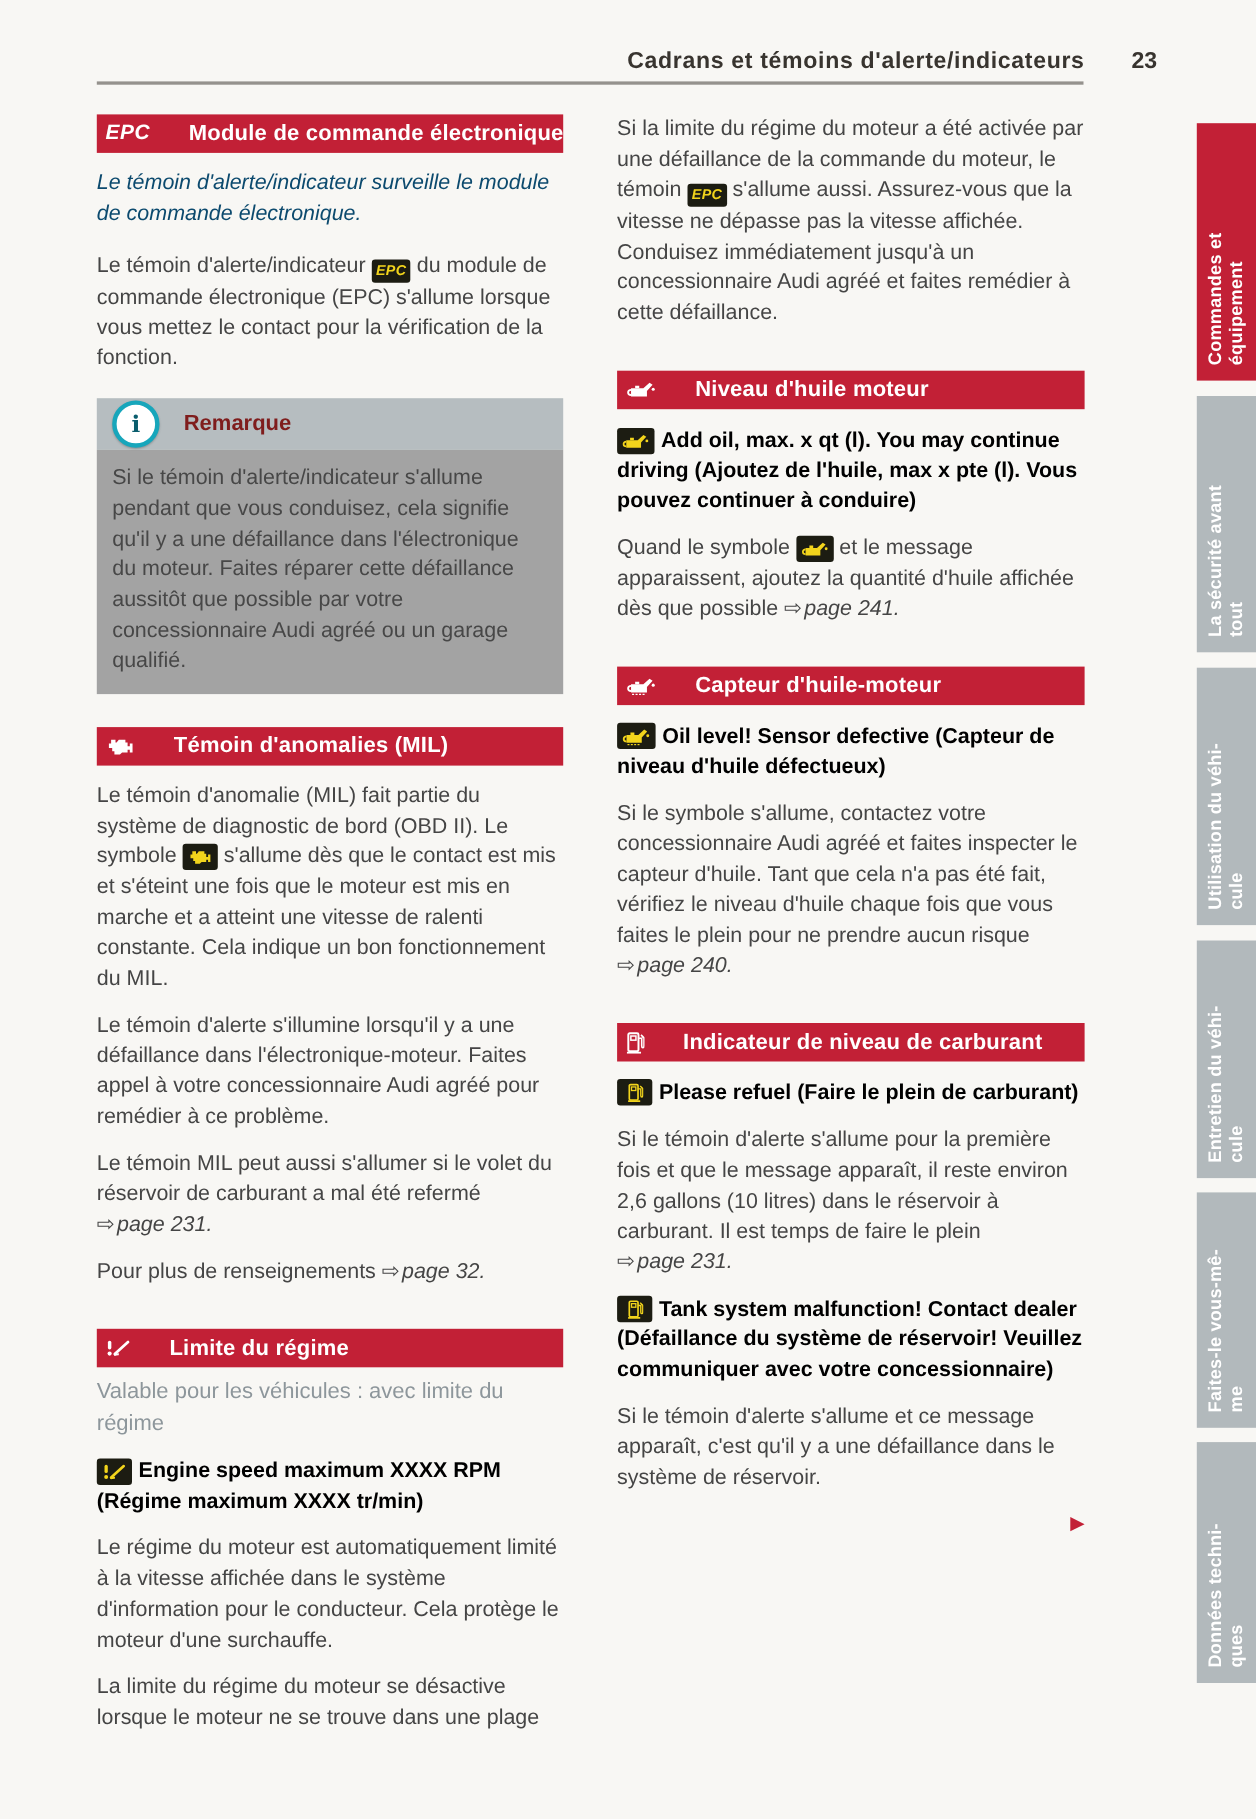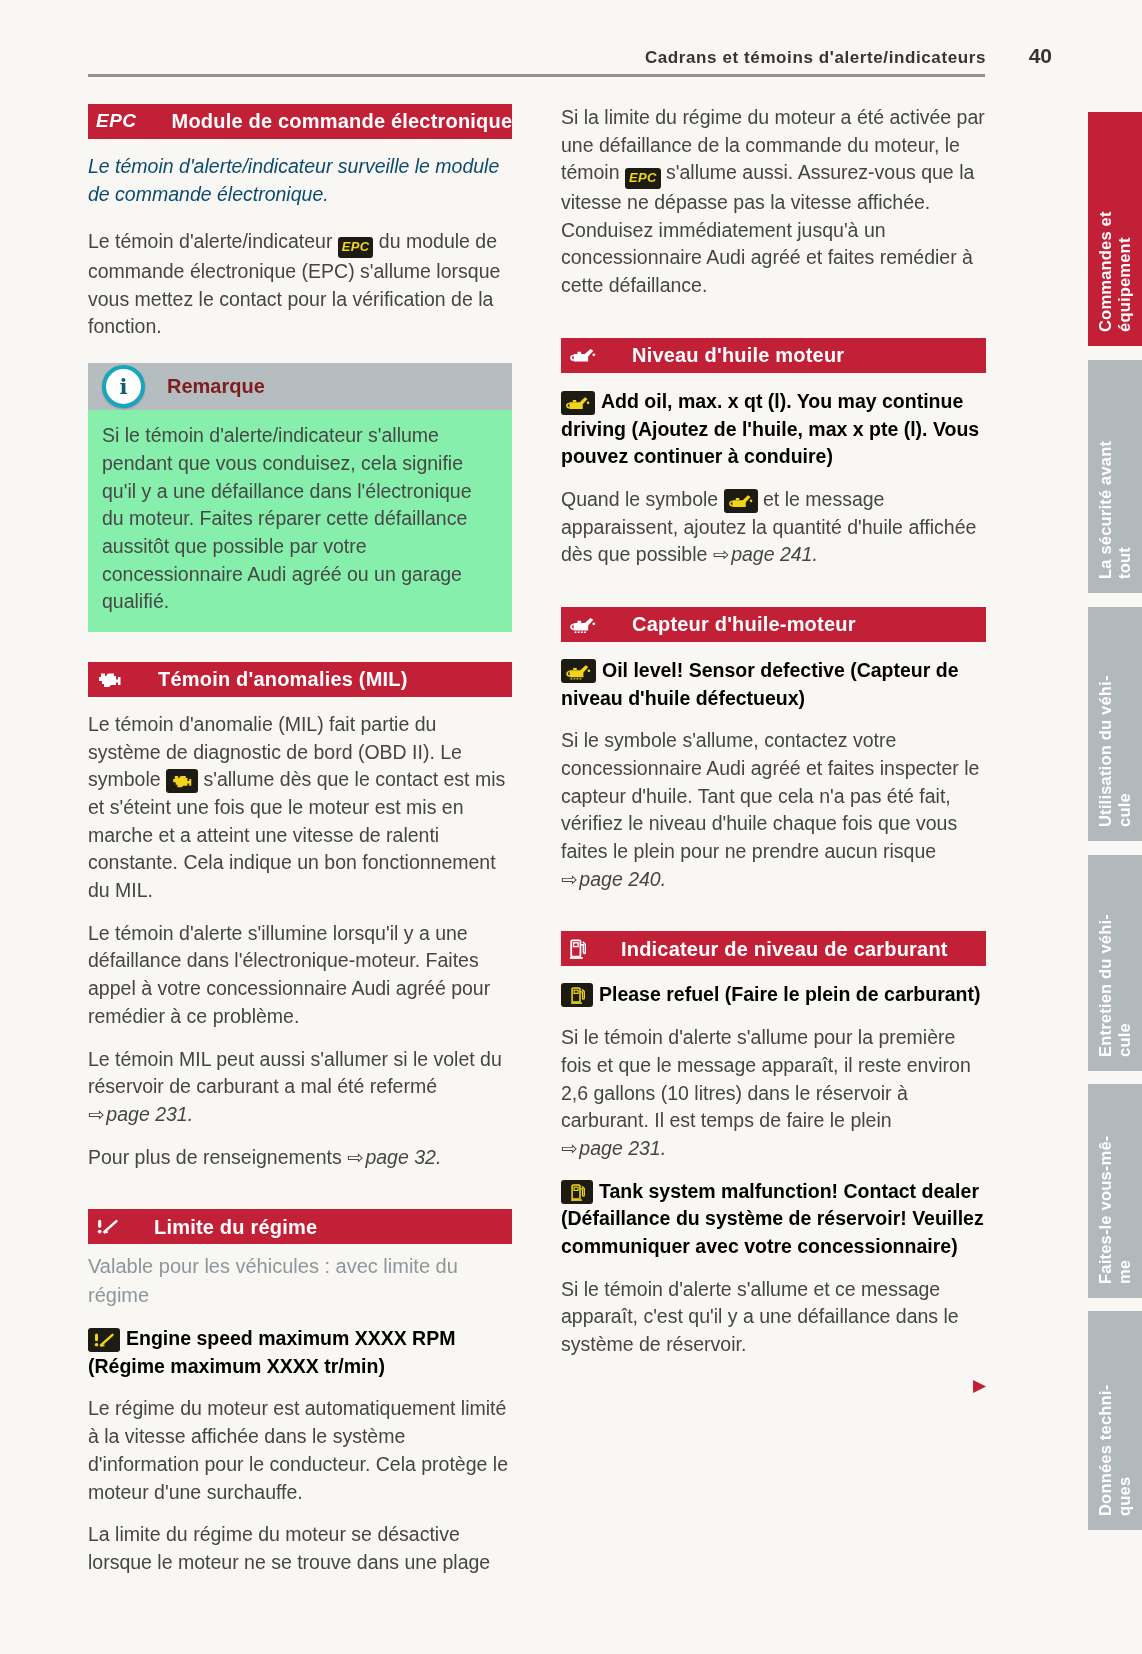--- a/index.html
+++ b/index.html
@@ -1,21 +1,21 @@
 <!DOCTYPE html>
 <html><head>
 <meta charset="utf-8">
 <style>
   html,body{margin:0;padding:0;}
   body{background:#e8e8e6;font-family:"Liberation Sans","DejaVu Sans",sans-serif;}
   .page{position:relative;width:1142px;height:1654px;background:#f8f7f4;overflow:hidden;}
 
   
   .pagehead{position:absolute;top:44px;left:88px;width:964px;display:flex;align-items:baseline;}
-  .pagehead .title{flex:1;text-align:right;font-size:17px;font-weight:bold;color:#38342f;letter-spacing:.6px;}
+  .pagehead .title{flex:1;text-align:right;font-size:21px;font-weight:bold;color:#38342f;letter-spacing:.6px;}
   .pagehead .pageno{width:66px;text-align:right;font-size:21px;font-weight:bold;color:#38342f;}
   .headrule{position:absolute;top:74px;left:88px;width:897px;height:3px;background:#95928d;}
 
   
   .col{position:absolute;top:104px;font-size:19.5px;line-height:1.42;color:#454545;}
   .col-left{left:88px;width:424px;}
   .col-right{left:561px;width:425px;}
   p{margin:0 0 15px 0;}
   .intro{font-style:italic;color:#0c4a6e;margin-bottom:20px;}
   .xref{white-space:nowrap;font-style:italic;}
@@ -38,21 +38,21 @@
   .msg .wbox{margin-right:6px;}
 
   
   .note{margin:22px 0 30px 0;}
   .note-head{display:flex;align-items:center;gap:22px;background:#b6bdc0;height:47px;padding:0 14px;}
   .note-title{font-size:20px;font-weight:bold;color:#7f1d1d;}
   .info-circle{width:35px;height:35px;border-radius:50%;background:#fff;border:4px solid #17a6bb;
                display:flex;align-items:center;justify-content:center;
                font-family:"DejaVu Serif",serif;font-weight:bold;font-size:21px;color:#0b5e6e;
                box-shadow:0 1px 2px rgba(0,0,0,.25);}
-  .note-body{background:#86efac;padding:12px 14px 16px 14px;color:#474747;}
+  .note-body{background:#a3a3a3;padding:12px 14px 16px 14px;color:#474747;}
 
   
   .tab{position:absolute;left:1088px;width:54px;display:flex;justify-content:center;}
   .tab span{writing-mode:vertical-rl;transform:rotate(180deg);white-space:pre-line;
             padding-top:14px;font-size:16.5px;font-weight:bold;color:#fff;line-height:1.18;letter-spacing:.2px;}
   .tab.red{background:#c22036;}
   .tab.gray{background:#b2b9bc;}
 
   .cont-arrow{text-align:right;color:#c22036;font-size:17px;margin-top:4px;}
 </style>
@@ -86,21 +86,21 @@
       <path d="M7.5 14 A 10.5 10.5 0 0 1 11.5 13.4" fill="none" stroke="currentColor" stroke-width="1.8"></path>
       <path d="M8 13.2 L19.5 2.8" stroke="currentColor" stroke-width="2.4" stroke-linecap="round"></path>
     </g>
   </defs>
 </svg>
 
 <div class="page">
 
   <div class="pagehead">
     <div class="title">Cadrans et témoins d'alerte/indicateurs</div>
-    <div class="pageno">40</div>
+    <div class="pageno">23</div>
   </div>
   <div class="headrule"></div>
 
   <div class="col col-left">
 
     <div class="secbar">
       <span class="epc-head">EPC</span>
       <span class="sectitle">Module de commande électronique</span>
     </div>
 

